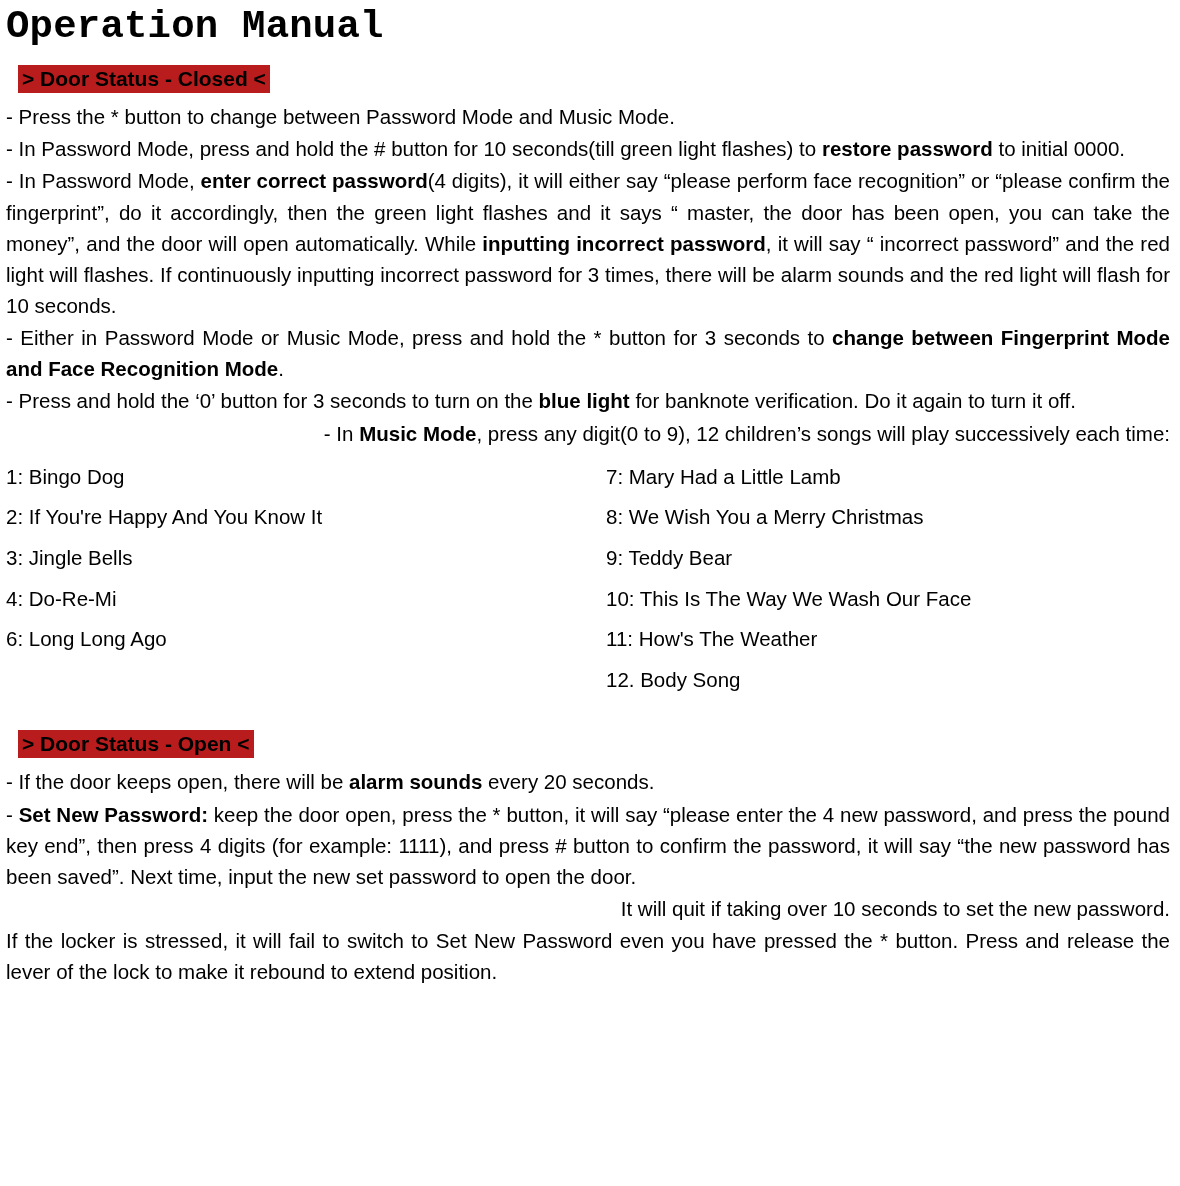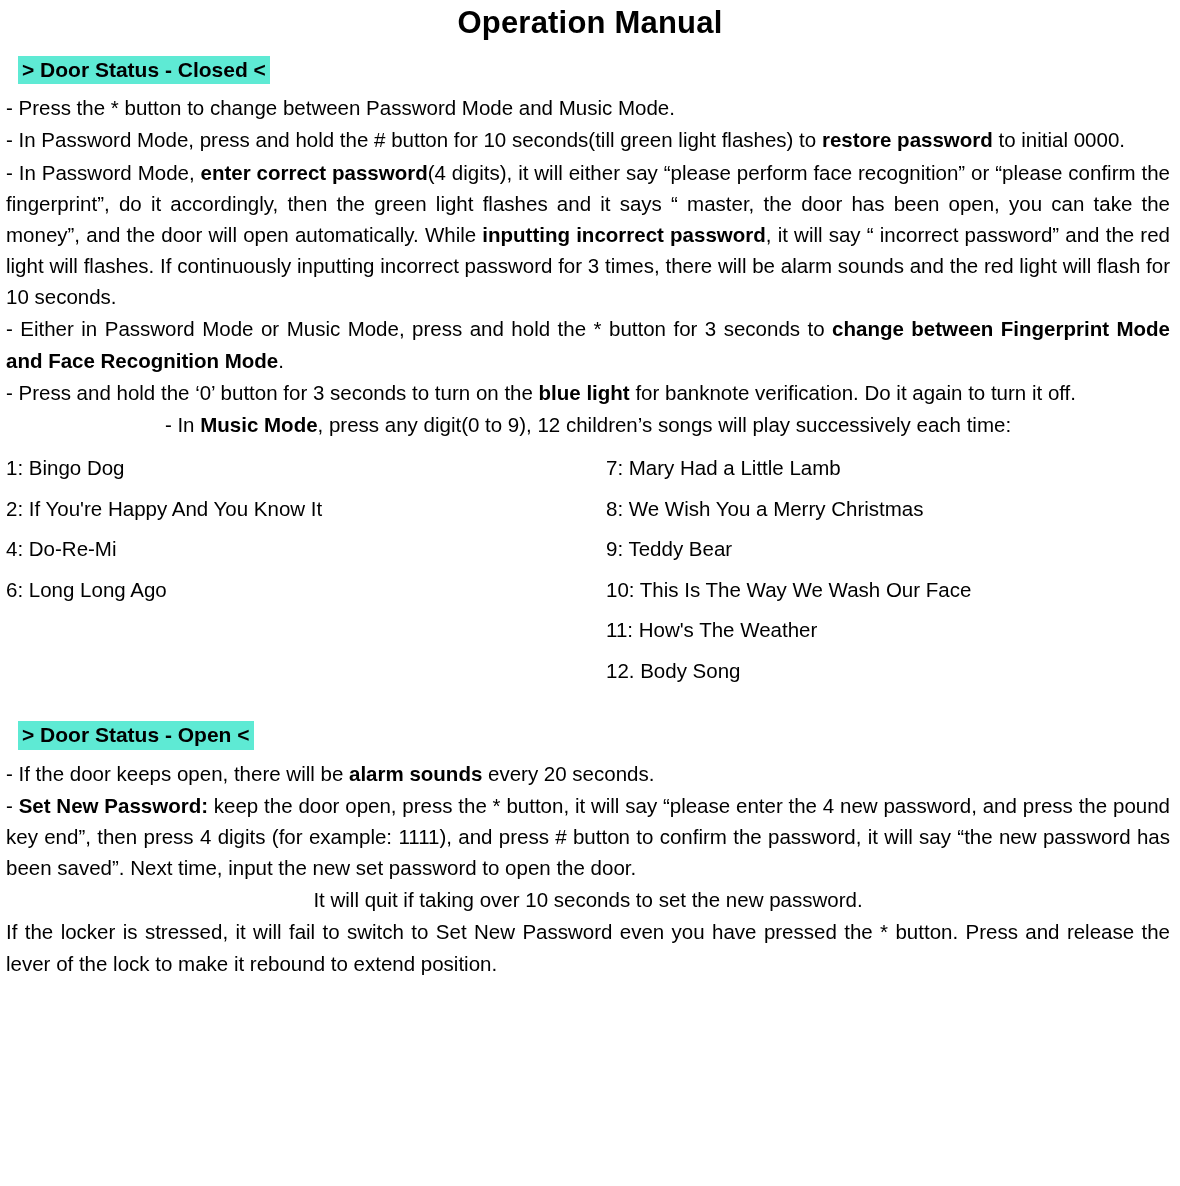--- a/index.html
+++ b/index.html
@@ -12,49 +12,49 @@
     min-height: 1186px;
     font-family: "Liberation Sans", sans-serif;
     color: #000000;
   }
   .page {
     width: 1180px;
     box-sizing: border-box;
     padding: 4px 6px 10px 6px;
   }
   .doc-title {
-    text-align: center;
-    font-size: 31px;
+    font-size: 39px;
     font-weight: bold;
     letter-spacing: 0.2px;
     margin: 2px 0 16px 0;
     line-height: 1.1;
+    font-family: Liberation Mono, monospace;
   }
   .section-heading {
     display: inline-block;
-    background: #5eead4;
+    background: #b91c1c;
     font-size: 21px;
     font-weight: bold;
     padding: 1px 4px 2px 4px;
     margin: 0 0 8px 0;
     line-height: 1.2;
   }
   .heading-wrap {
     padding-left: 12px;
   }
   .para {
     font-size: 20.5px;
     line-height: 1.52;
     text-align: justify;
     text-justify: inter-word;
     margin: 0 0 1px 0;
     padding: 0 4px 0 0;
   }
   .para.nojustify {
-    text-align: center;
+    text-align: right;
   }
   b, strong { font-weight: bold; }
   .songs {
     display: flex;
     margin-top: 8px;
     margin-bottom: 4px;
   }
   .song-col {
     flex: 0 0 50%;
     box-sizing: border-box;
@@ -90,20 +90,21 @@
     <p class="para">- Either in Password Mode or Music Mode, press and hold the * button for 3 seconds to <b>change between Fingerprint Mode and Face Recognition Mode</b>.</p>
 
     <p class="para">- Press and hold the ‘0’ button for 3 seconds to turn on the <b>blue light</b> for banknote verification. Do it again to turn it off.</p>
 
     <p class="para nojustify">- In <b>Music Mode</b>, press any digit(0 to 9), 12 children’s songs will play successively each time:</p>
 
     <div class="songs">
       <div class="song-col left">
         <div class="song-item">1: Bingo Dog</div>
         <div class="song-item">2: If You're Happy And You Know It</div>
+        <div class="song-item">3: Jingle Bells</div>
         <div class="song-item">4: Do-Re-Mi</div>
         <div class="song-item">6: Long Long Ago</div>
       </div>
       <div class="song-col right">
         <div class="song-item">7: Mary Had a Little Lamb</div>
         <div class="song-item">8: We Wish You a Merry Christmas</div>
         <div class="song-item">9: Teddy Bear</div>
         <div class="song-item">10: This Is The Way We Wash Our Face</div>
         <div class="song-item">11: How's The Weather</div>
         <div class="song-item">12. Body Song</div>

